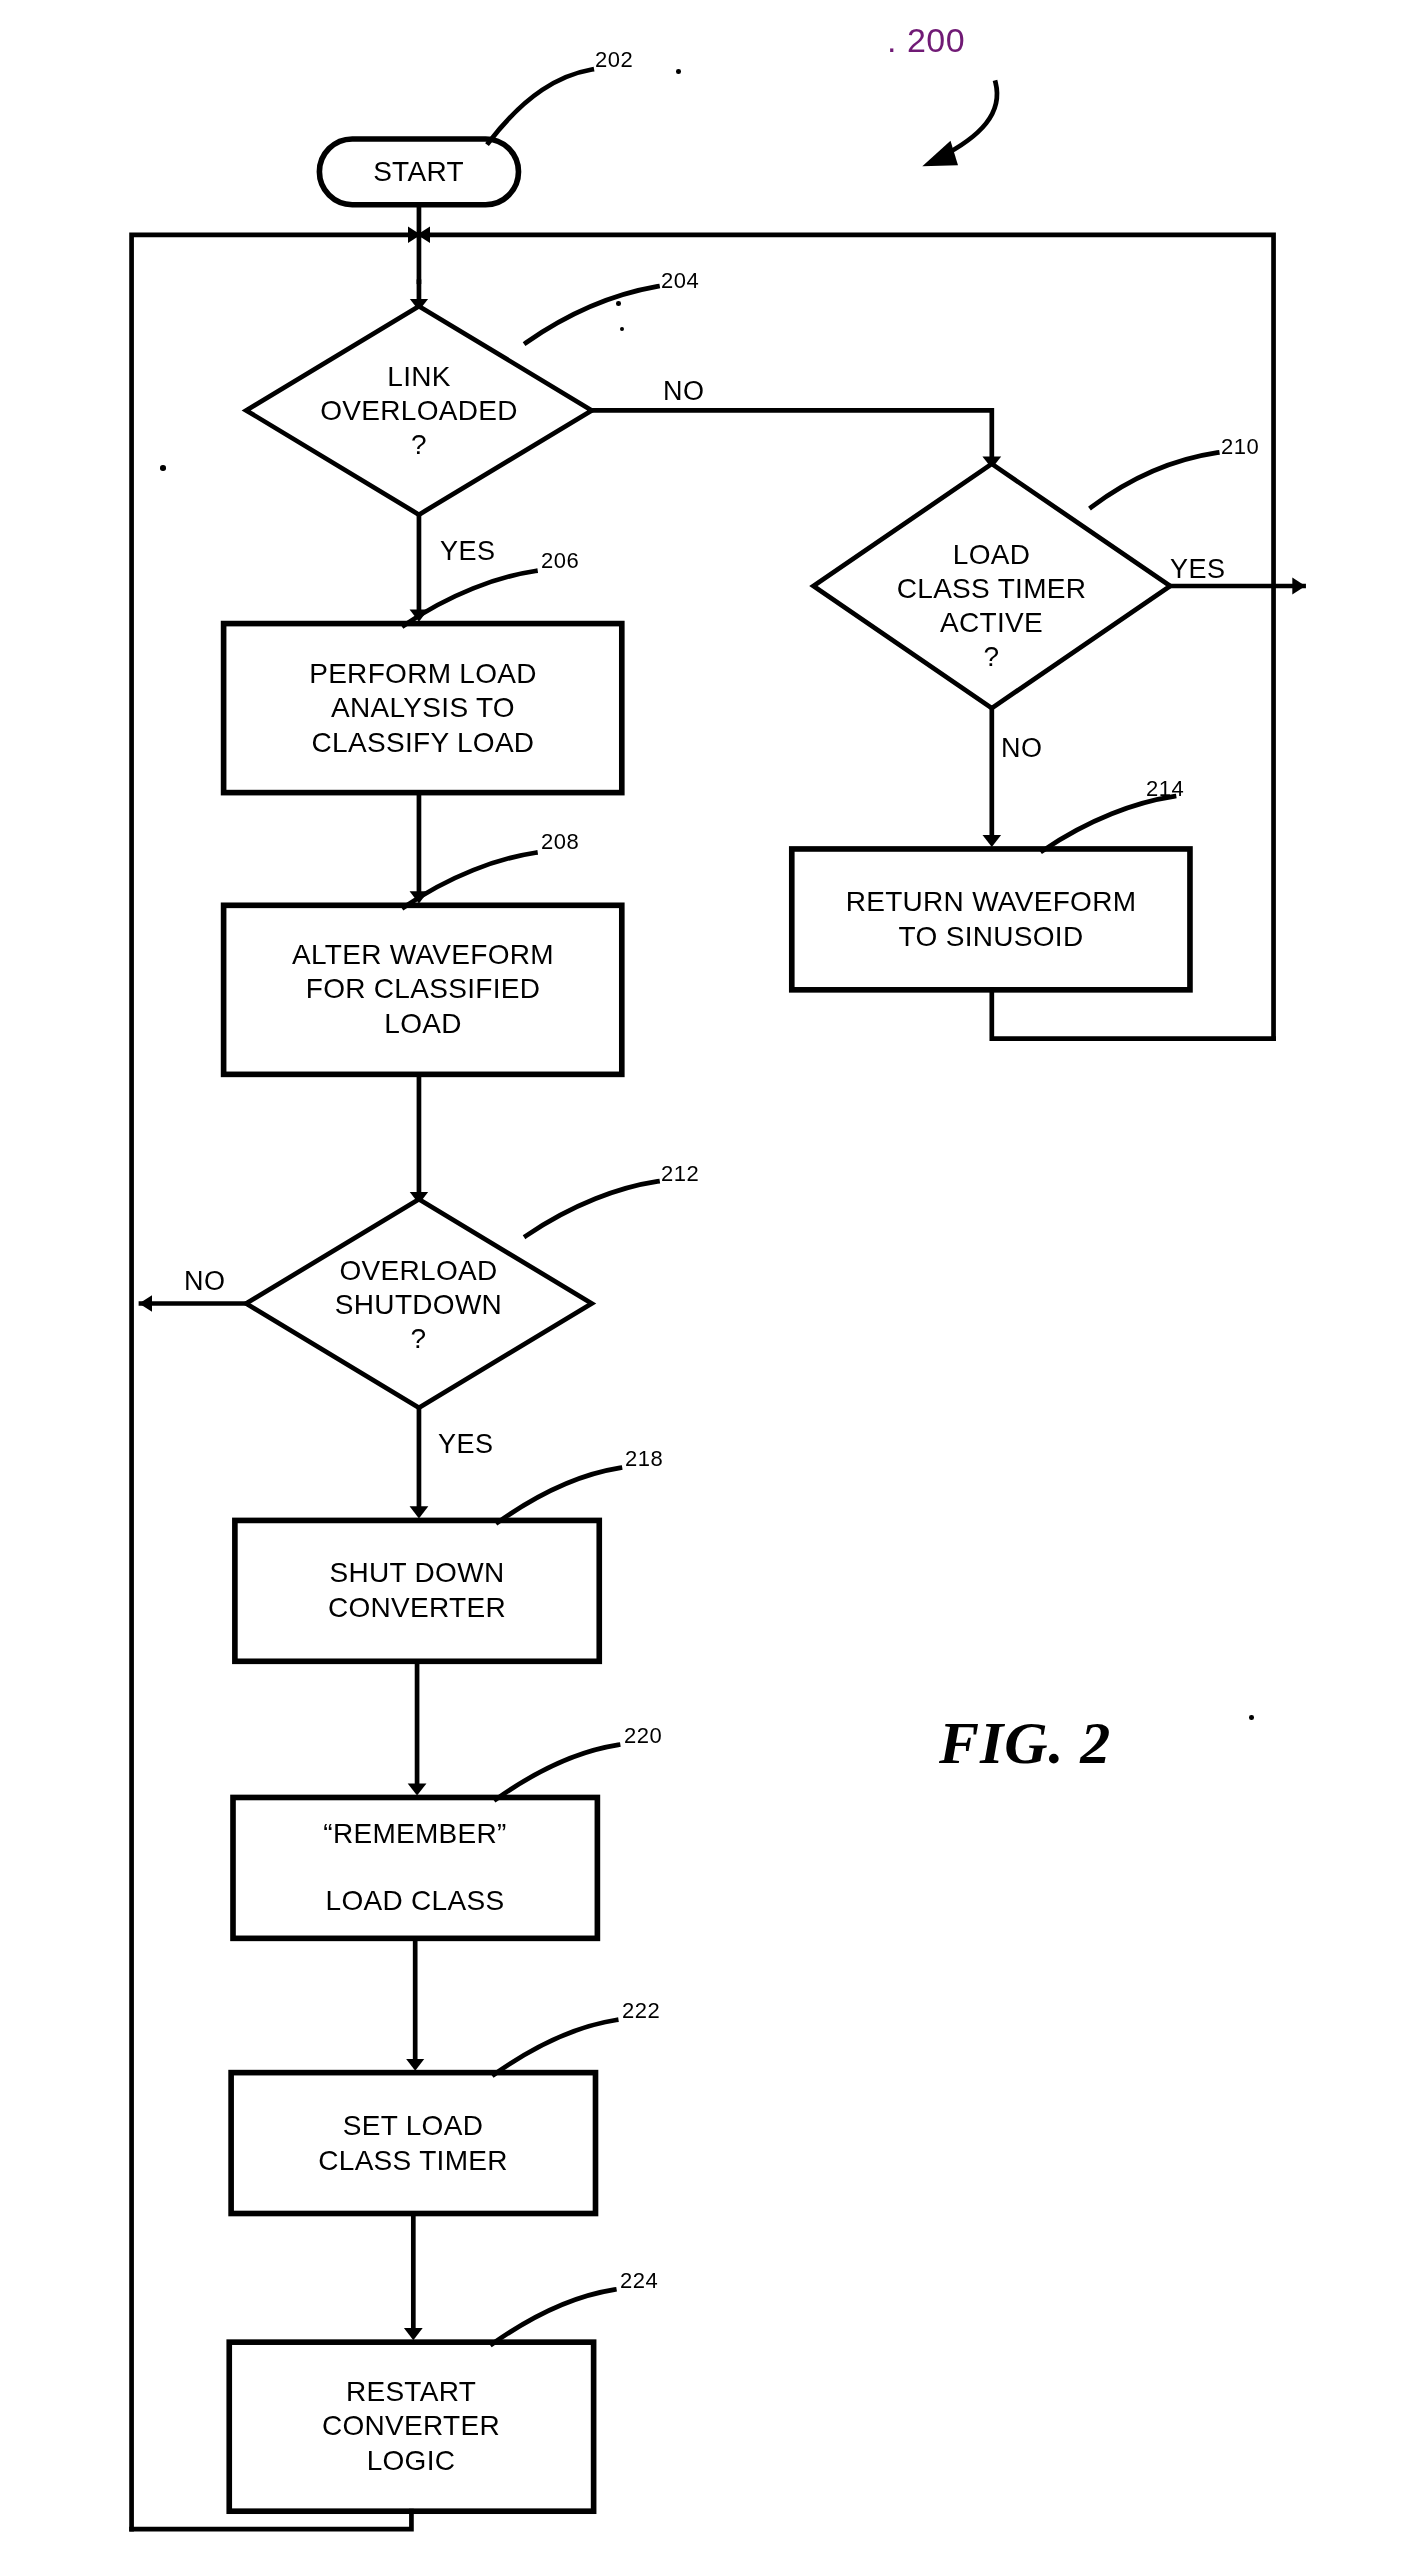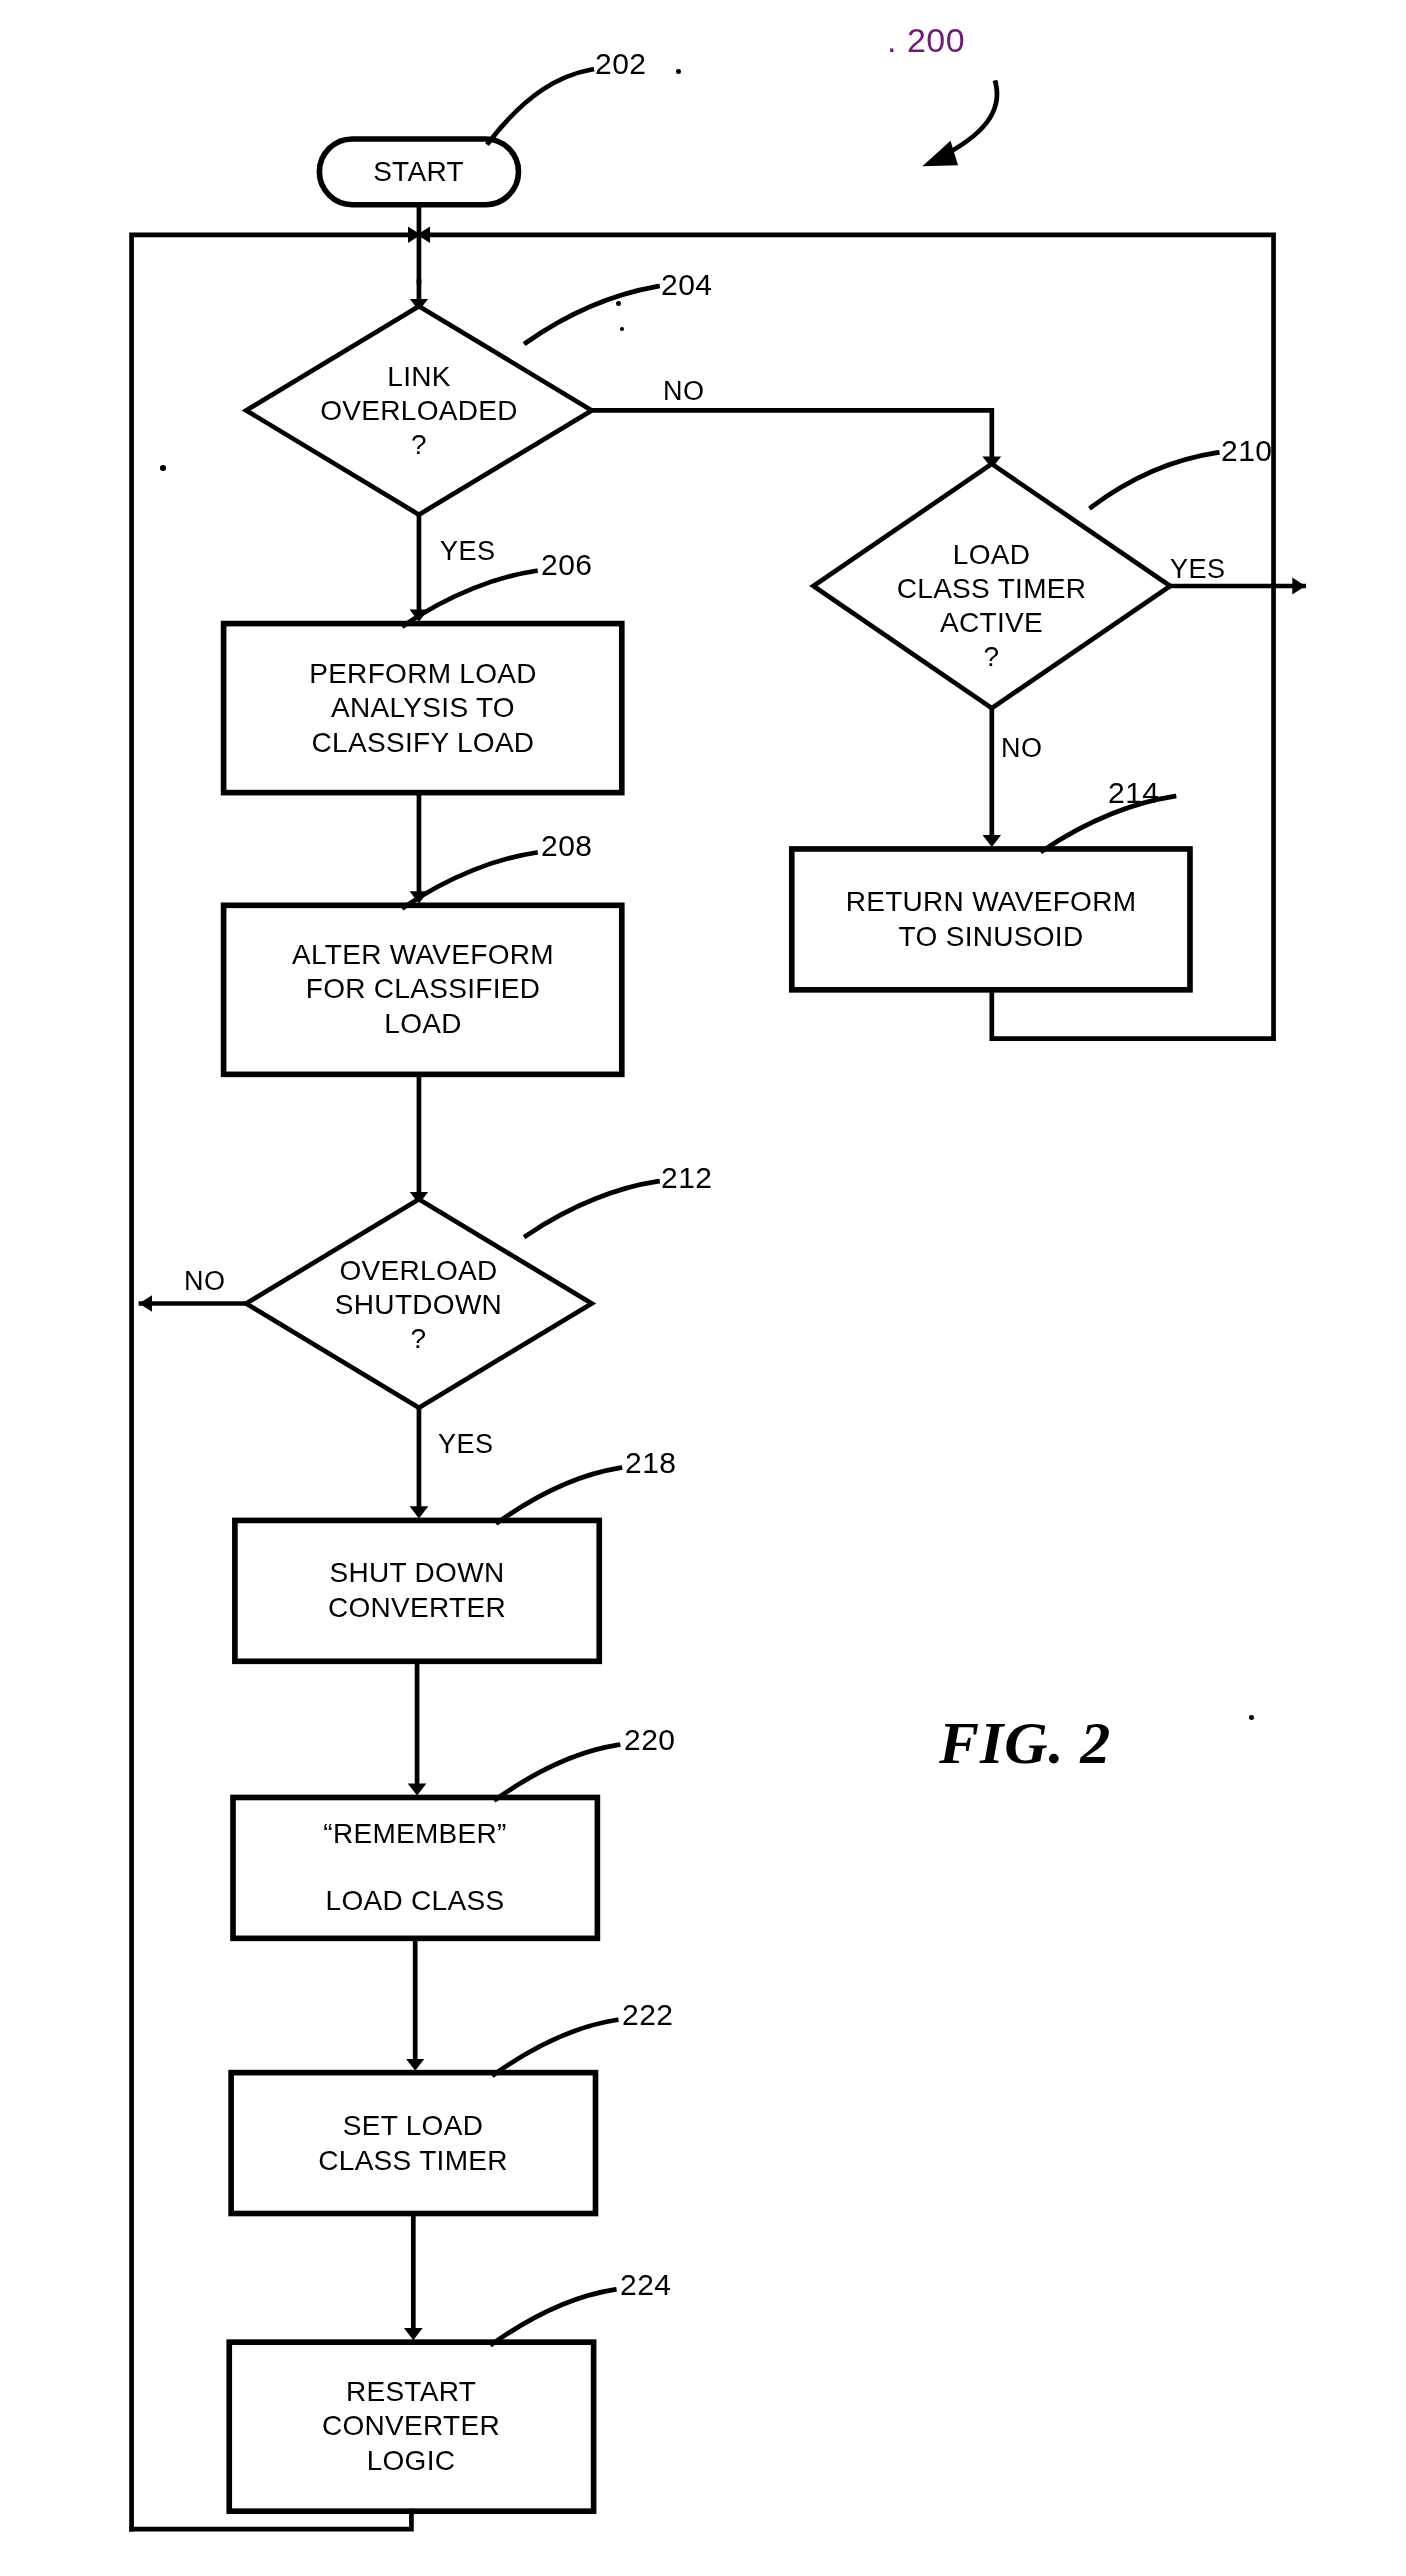--- a/index.html
+++ b/index.html
@@ -38,21 +38,21 @@
     line-height: 1.22;
     letter-spacing: 0.3px;
     color: #000000;
     pointer-events: none;
   }
   .node-text span { display: block; white-space: nowrap; }
 
   .ref-num {
     position: absolute;
     font-family: "Liberation Sans", sans-serif;
-    font-size: 30px;
+    font-size: 22px;
     letter-spacing: 0.5px;
     color: #000000;
   }
   .edge-label {
     position: absolute;
     font-family: "Liberation Sans", sans-serif;
     font-size: 27px;
     letter-spacing: 0.5px;
     color: #000000;
   }
@@ -206,21 +206,21 @@
     <span>?</span>
   </div>
   <div class="ref-num" style="left:1221px; top:434px;">210</div>
   <div class="edge-label" style="left:1170px; top:554px;">YES</div>
   <div class="edge-label" style="left:1001px; top:733px;">NO</div>
 
   <div class="node-text" style="left:792px; top:849px; width:398px; height:141px;">
     <span>RETURN WAVEFORM</span>
     <span>TO SINUSOID</span>
   </div>
-  <div class="ref-num" style="left:1108px; top:776px;">214</div>
+  <div class="ref-num" style="left:1146px; top:776px;">214</div>
 
   <div class="node-text" style="left:270px; top:1232px; width:297px; height:146px;">
     <span>OVERLOAD</span>
     <span>SHUTDOWN</span>
     <span>?</span>
   </div>
   <div class="ref-num" style="left:661px; top:1161px;">212</div>
   <div class="edge-label" style="left:184px; top:1266px;">NO</div>
   <div class="edge-label" style="left:438px; top:1429px;">YES</div>
 

